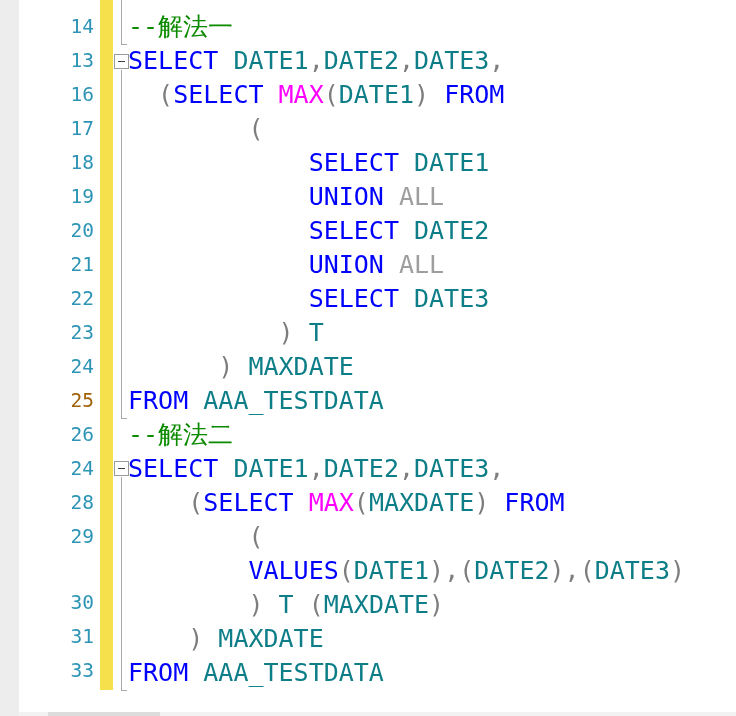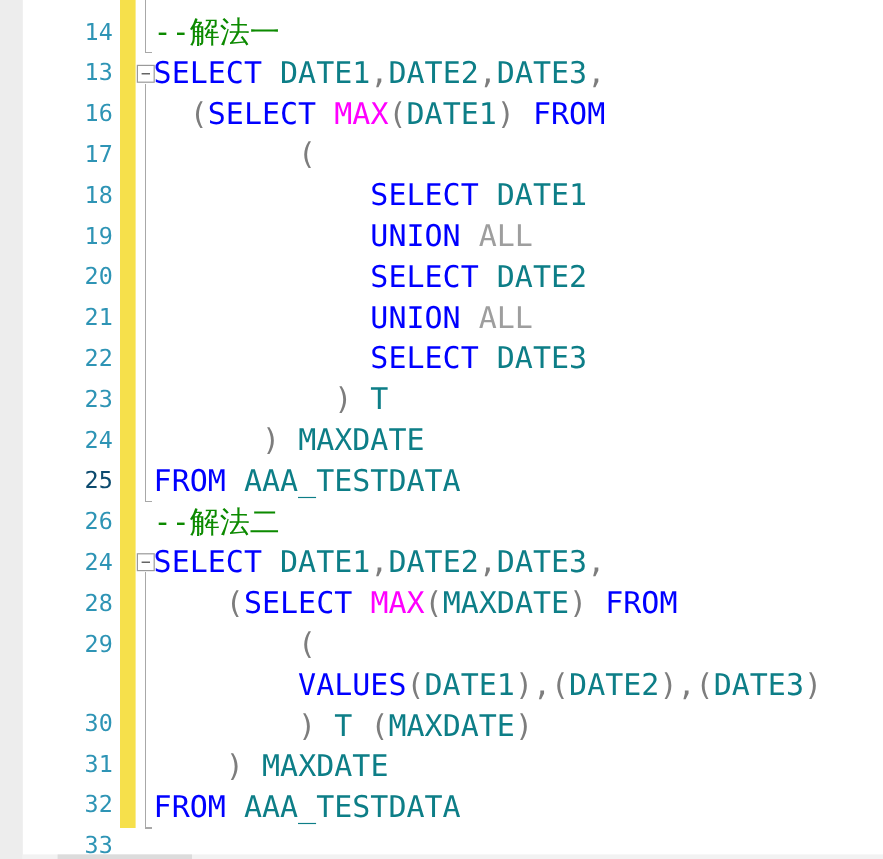--- a/index.html
+++ b/index.html
@@ -45,28 +45,27 @@
       <div class="gut-row" style="color: rgb(46, 148, 181);">13</div>
       <div class="gut-row" style="color: rgb(46, 148, 181);">16</div>
       <div class="gut-row" style="color: rgb(46, 148, 181);">17</div>
       <div class="gut-row" style="color: rgb(46, 148, 181); text-align: right;">18</div>
       <div class="gut-row" style="color: rgb(46, 148, 181);">19</div>
       <div class="gut-row" style="color: rgb(46, 148, 181);">20</div>
       <div class="gut-row" style="color: rgb(46, 148, 181);">21</div>
       <div class="gut-row" style="color: rgb(46, 148, 181);">22</div>
       <div class="gut-row" style="color: rgb(46, 148, 181);">23</div>
       <div class="gut-row" style="color: rgb(46, 148, 181);">24</div>
-      <div class="gut-row" style="color: #0c4a6e; padding-left: 30px;">25</div>
+      <div class="gut-row" style="color: #a16207; padding-left: 30px;">25</div>
       <div class="gut-row" style="color: rgb(46, 148, 181);">26</div>
       <div class="gut-row" style="color: rgb(46, 148, 181);">24</div>
       <div class="gut-row" style="color: rgb(46, 148, 181);">28</div>
       <div class="gut-row" style="color: rgb(46, 148, 181);">29</div>
       <div class="gut-row" style="color: rgb(46, 148, 181); margin-top: 32px;">30</div>
       <div class="gut-row" style="color: rgb(46, 148, 181);">31</div>
-      <div class="gut-row" style="color: rgb(46, 148, 181);">32</div>
       <div class="gut-row" style="color: rgb(46, 148, 181);">33</div>
     </div>
 
   <div class="changebar" style="background: rgb(246, 224, 75);"></div>
 
   <svg class="outline-svg" width="736" height="716" shape-rendering="crispEdges">
     <path d="M121.5,0 L121.5,44 L127,44" fill="none" stroke-width="1" class="guide" stroke="#a8a8a8"></path>
     <path d="M121.5,70 L121.5,418 L127,418" fill="none" stroke-width="1" class="guide" stroke="#a8a8a8"></path>
     <path d="M121.5,477 L121.5,690 L127,690" fill="none" stroke-width="1" class="guide" stroke="#a8a8a8"></path>
   </svg>

